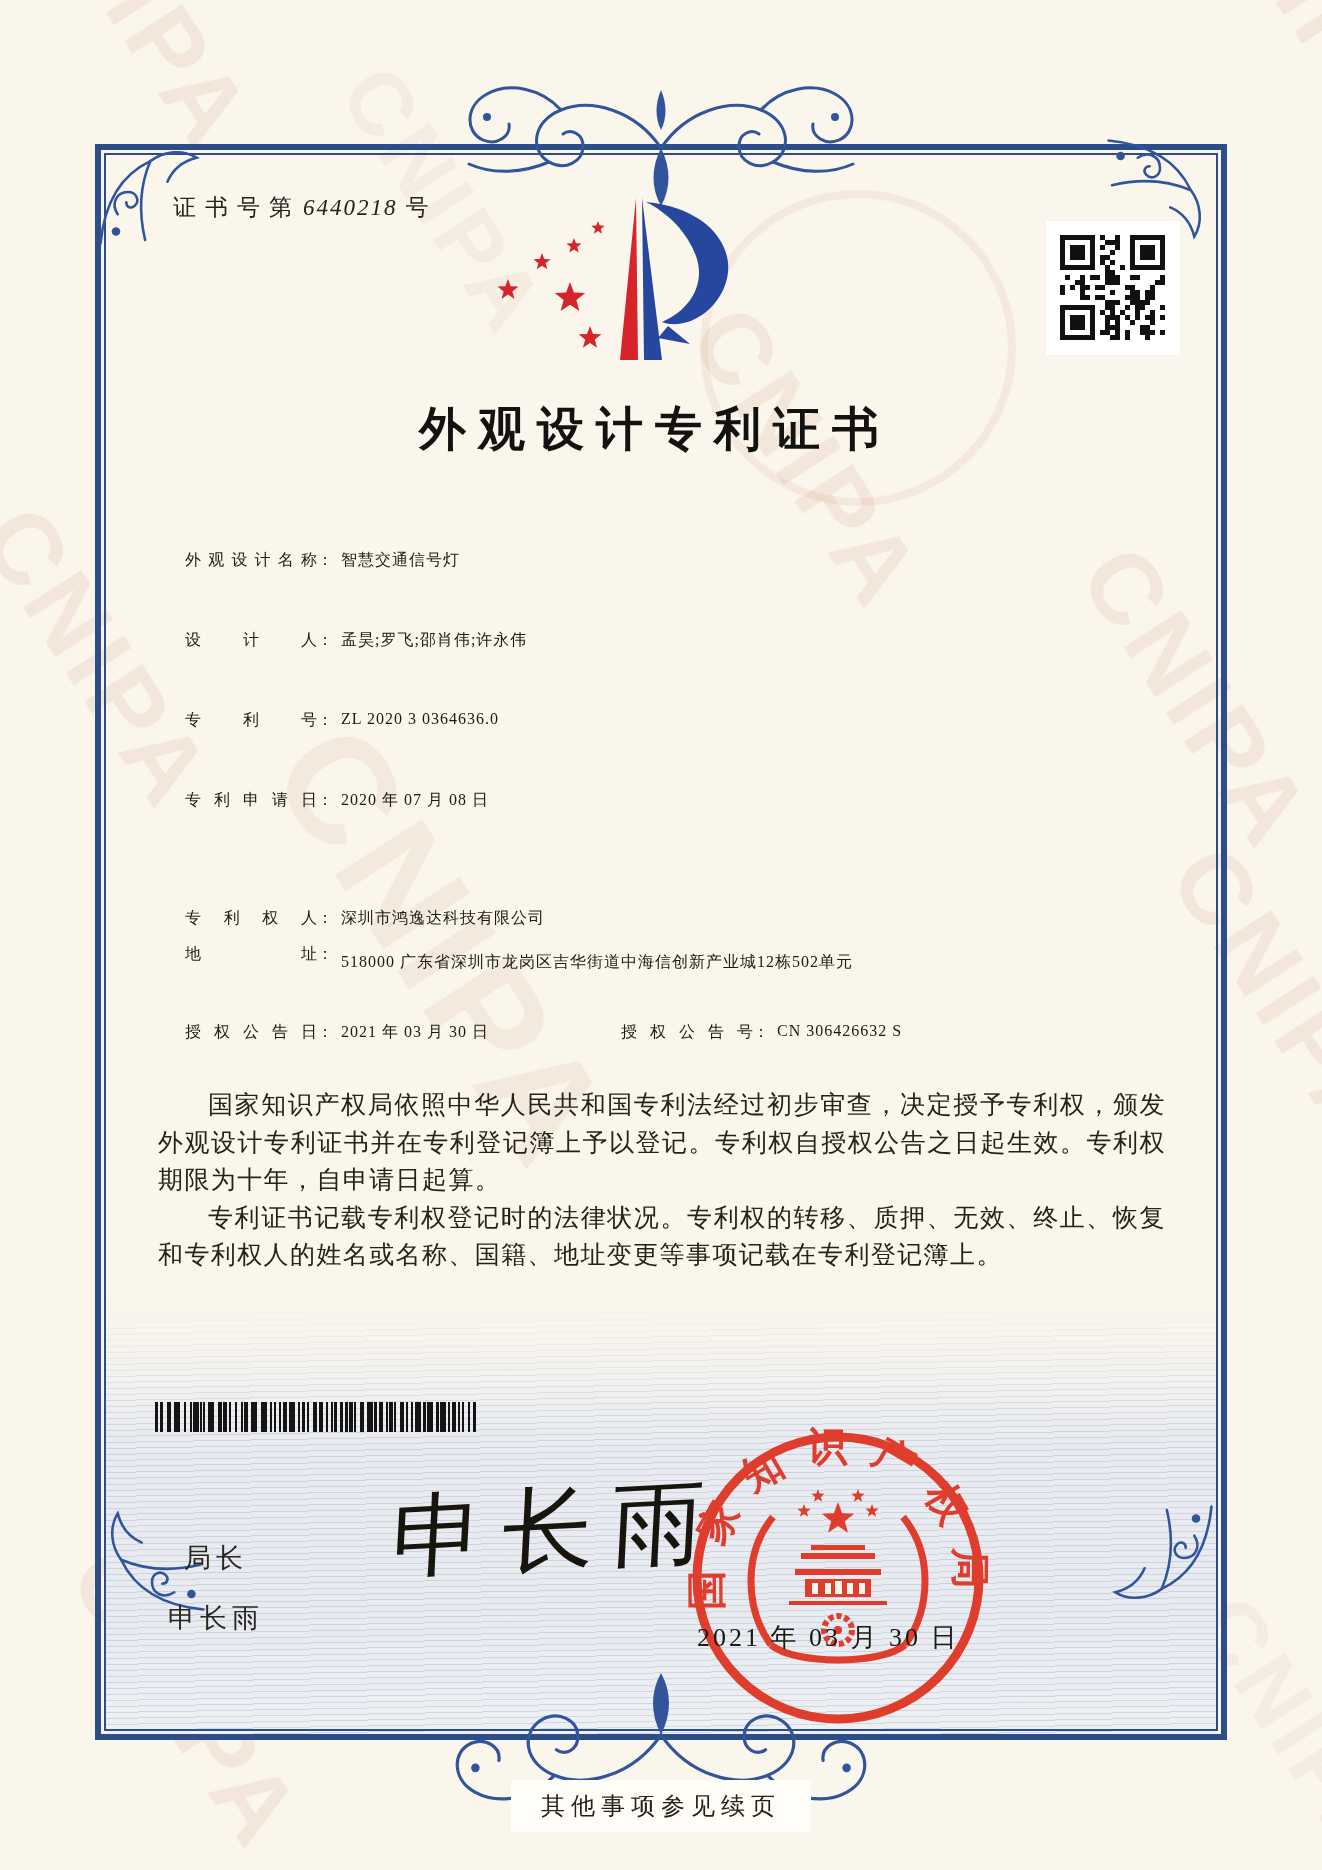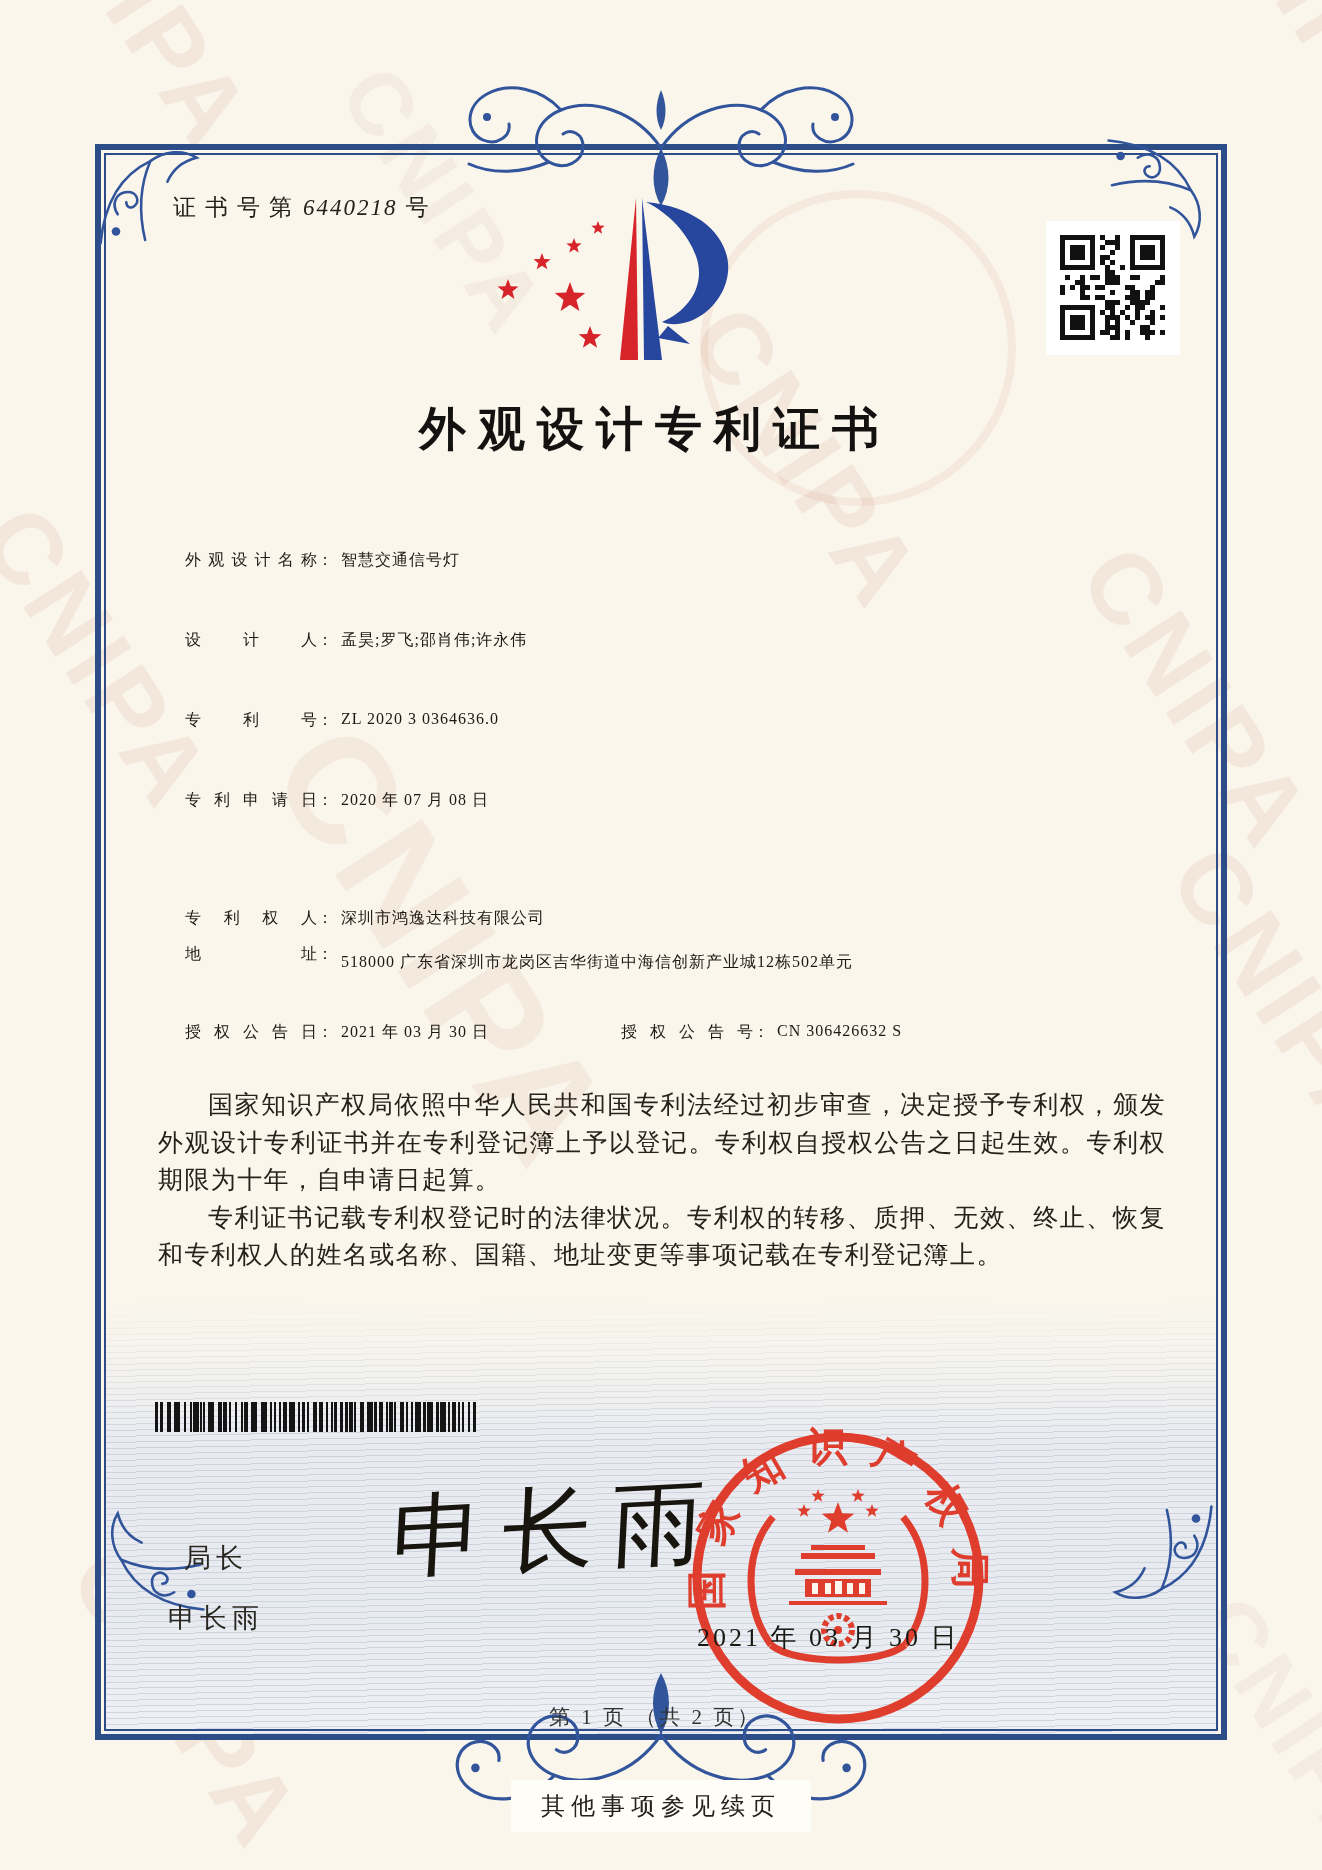--- a/index.html
+++ b/index.html
@@ -427,16 +427,15 @@
       <rect x="176" y="160" width="6" height="11" fill="#fdf9f0"></rect>
       <rect x="106" y="178" width="98" height="4"></rect>
       <circle cx="155" cy="207" r="14" fill="none" stroke="#df2f1d" stroke-width="6" stroke-dasharray="5 3"></circle>
       <circle cx="155" cy="207" r="4"></circle>
       <path d="M88,222 C62,186 60,130 90,94" fill="none" stroke="#df2f1d" stroke-width="7"></path>
       <path d="M222,222 C248,186 250,130 220,94" fill="none" stroke="#df2f1d" stroke-width="7"></path>
       <path d="M88,222 C112,242 198,242 222,222" fill="none" stroke="#df2f1d" stroke-width="7"></path>
     </g>
   </svg>
 
-  <div class="footer-page">第 1 页 （共 2 页）</div>
   <div class="note-box">其他事项参见续页</div>
 
 </div>
 
 </body></html>

